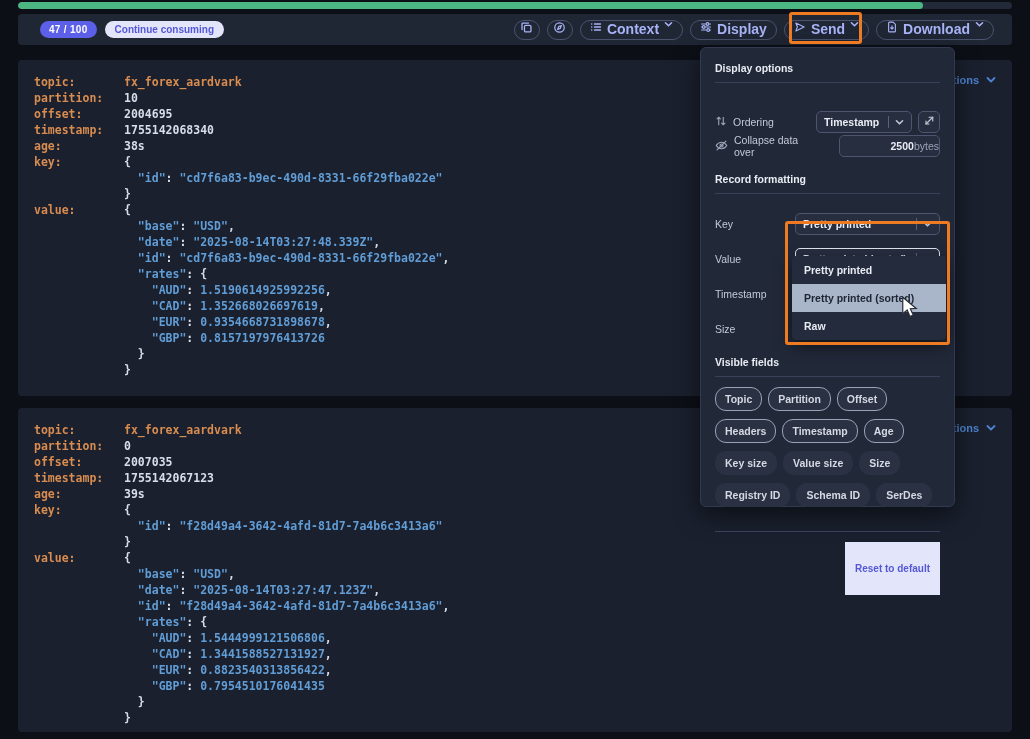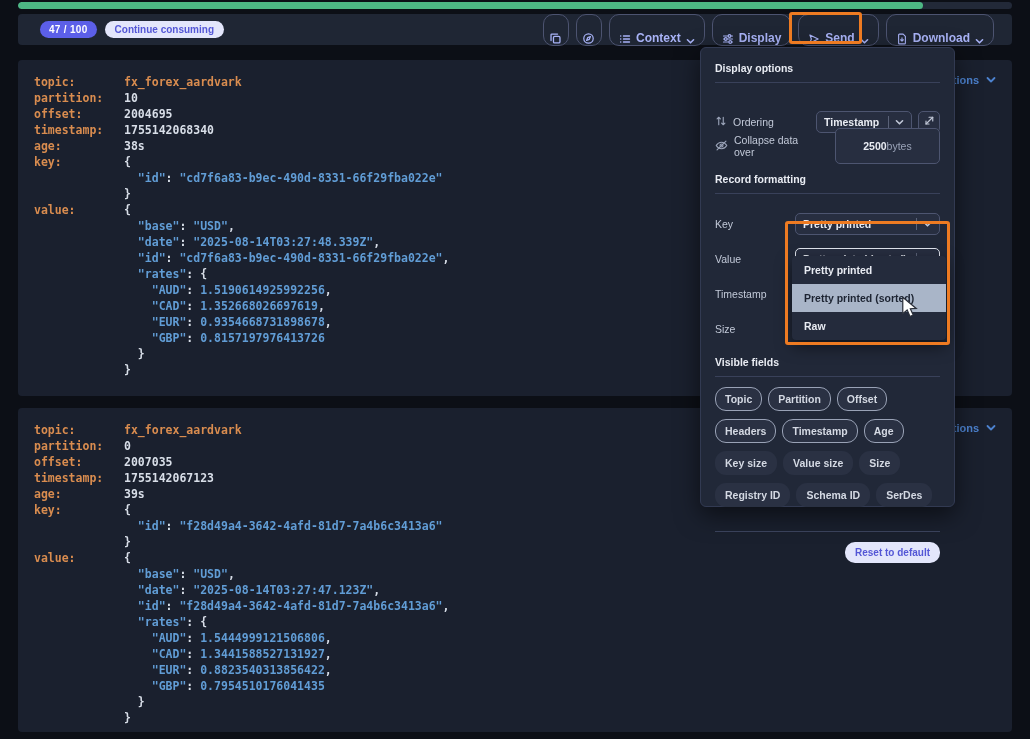--- a/index.html
+++ b/index.html
@@ -16,23 +16,23 @@
   .progress-fill { height:100%; width:91%; background:#4db784; border-radius:4px; }
 
   
   .topbar { position:absolute; left:18px; top:14px; width:994px; height:31px;
     background:#1f2634; border-radius:4px; display:flex; align-items:center; padding:0 18px; }
   .badge { background:#5c5fe8; color:#fff; font-size:10px; font-weight:bold;
     padding:3px 9px; border-radius:10px; margin-left:4px; letter-spacing:.3px; }
   .btn-light { background:#e3e6fb; color:#5457d6; font-size:10px; font-weight:bold;
     padding:3px 10px; border-radius:10px; margin-left:8px; border:none; cursor:pointer; }
   .toolbar-right { margin-left:auto; display:flex; align-items:center; gap:7px; }
-  .tb-btn { display:flex; align-items:flex-end; gap:5px; height:32px; padding:0 9px;
+  .tb-btn { display:flex; align-items:flex-start; gap:5px; height:20px; padding:0 9px;
     border:1px solid #4c5370; border-radius:10px; background:transparent;
-    color:#a9b3f7; font-size:12px; font-weight:bold; cursor:pointer; font-family:inherit;}
+    color:#a9b3f7; font-size:14px; font-weight:bold; cursor:pointer; font-family:inherit;}
   .tb-btn svg { display:block; }
   .tb-icon-btn { width:26px; justify-content:center; padding:0; }
 
   
   .record-card { position:absolute; left:18px; width:994px; background:#1a202e;
     border-radius:4px; padding:14px 16px; }
   .card-1 { top:60px; height:336px; }
   .card-2 { top:408px; height:324px; }
   .actions-link { position:absolute; top:14px; right:16px; display:flex; align-items:center;
     gap:7px; color:#4c82cf; font-size:11px; font-weight:bold; cursor:pointer; }
@@ -53,35 +53,35 @@
   .prow { display:flex; align-items:center; justify-content:space-between; height:22px; }
   .prow-label { display:flex; align-items:center; gap:6px; font-size:10.5px; color:#c2c9d8; }
   .select { display:flex; align-items:center; height:22px; background:#272e40;
     border:1px solid #4d5570; border-radius:5px; padding:0 7px; color:#e9ecf3;
     font-size:10.5px; font-weight:bold; cursor:pointer; }
   .select .grow { flex:1; }
   .sep { width:1px; height:12px; background:#5a6278; margin:0 6px; flex:none; }
   .select svg { flex:none; }
   .sq-btn { width:22px; height:22px; background:#272e40; border:1px solid #4d5570;
     border-radius:5px; display:flex; align-items:center; justify-content:center; cursor:pointer; }
-  .input { display:flex; align-items:center; justify-content:center; width:122px;
-    height:36px; background:#272e40; border:1px solid #4d5570; border-radius:5px;
-    padding:0 20px; font-size:10.5px; }
+  .input { display:flex; align-items:center; justify-content:flex-end; width:122px;
+    height:22px; background:#272e40; border:1px solid #4d5570; border-radius:5px;
+    padding:0 0; font-size:10.5px; }
   .input .in-val { color:#e9ecf3; font-weight:bold; }
   .input .in-unit { color:#9aa3b8; }
   .select-ordering { width:96px; }
   .select-fmt { width:145px; }
   .select-focused { border:1.5px solid #dfe3ec; }
   .chips { display:flex; flex-wrap:wrap; gap:8px 6px; margin-top:10px; }
   .chip { background:#2a3143; color:#d4d9e3; font-size:10.5px; font-weight:bold;
     padding:5px 9px; border-radius:11px; border:1px solid transparent; cursor:pointer; }
   .chip.active { border:1px solid #99a2b6; }
   .reset-row { display:flex; justify-content:flex-end; margin-top:10px; }
   .reset-btn { background:#e3e6fb; color:#5457d6; font-size:10px; font-weight:bold;
-    border:none; border-radius:10px; padding:5px 10px; cursor:pointer; font-family:inherit; }
+    border:none; border-radius:0; padding:21px 10px; cursor:pointer; font-family:inherit; }
 
   
   .menu { position:absolute; left:792px; top:256px; width:154px; background:#242b3c;
     border-radius:4px; box-shadow:0 6px 16px rgba(0,0,0,.55); z-index:10; overflow:hidden; }
   .menu-item { height:28px; display:flex; align-items:center; padding:0 12px;
     color:#e9ecf3; font-size:10.5px; font-weight:bold; cursor:pointer; }
   .menu-item.selected { background:#a9b5c8; color:#1d2432; }
 
   
   .orange-box { position:absolute; border:3px solid #ee7b22; border-radius:3px; z-index:12; pointer-events:none; }

